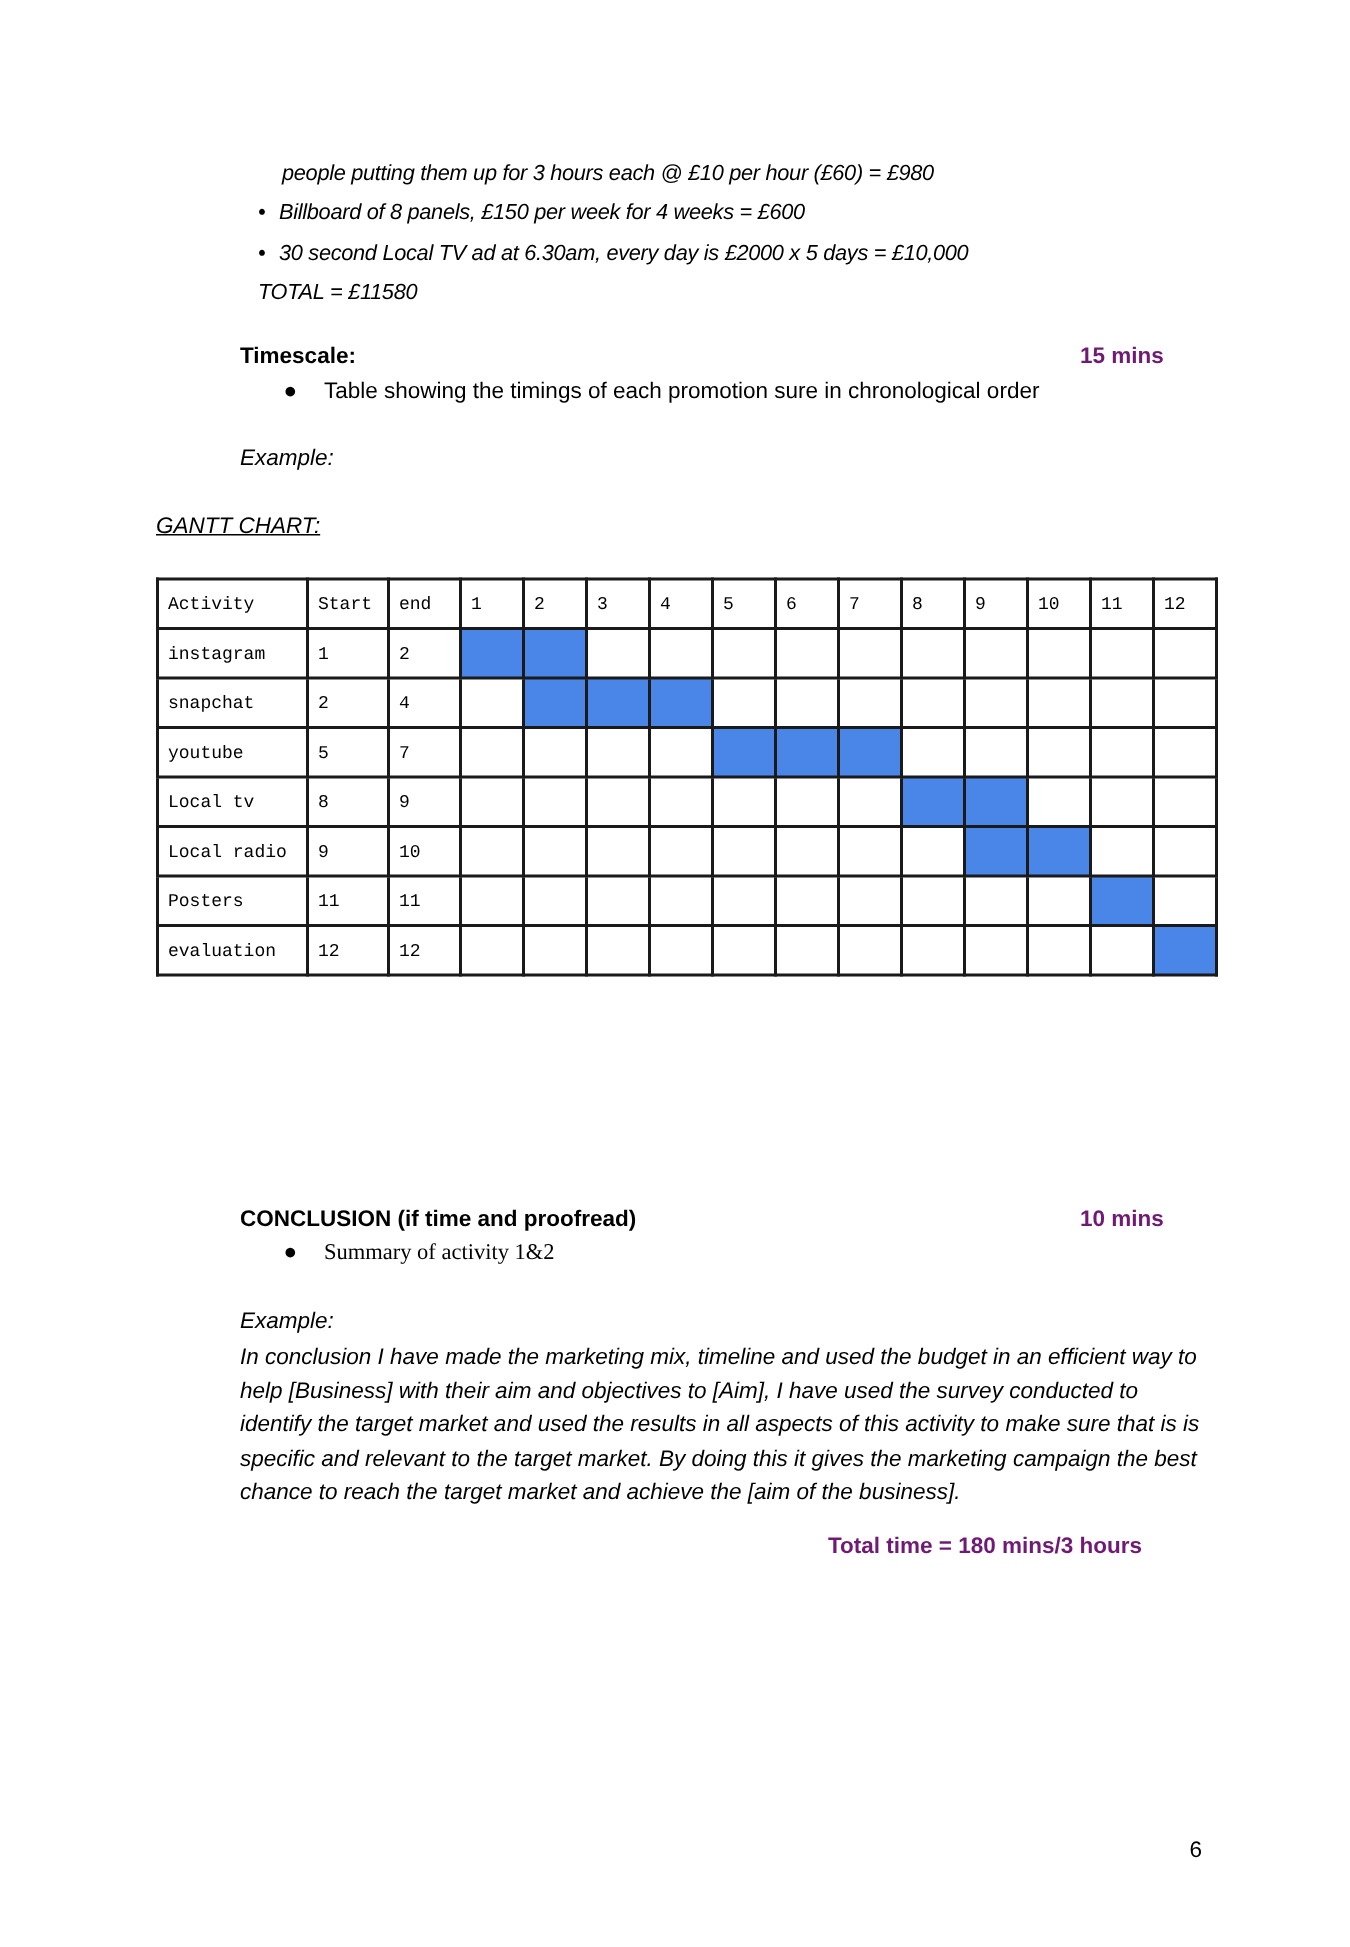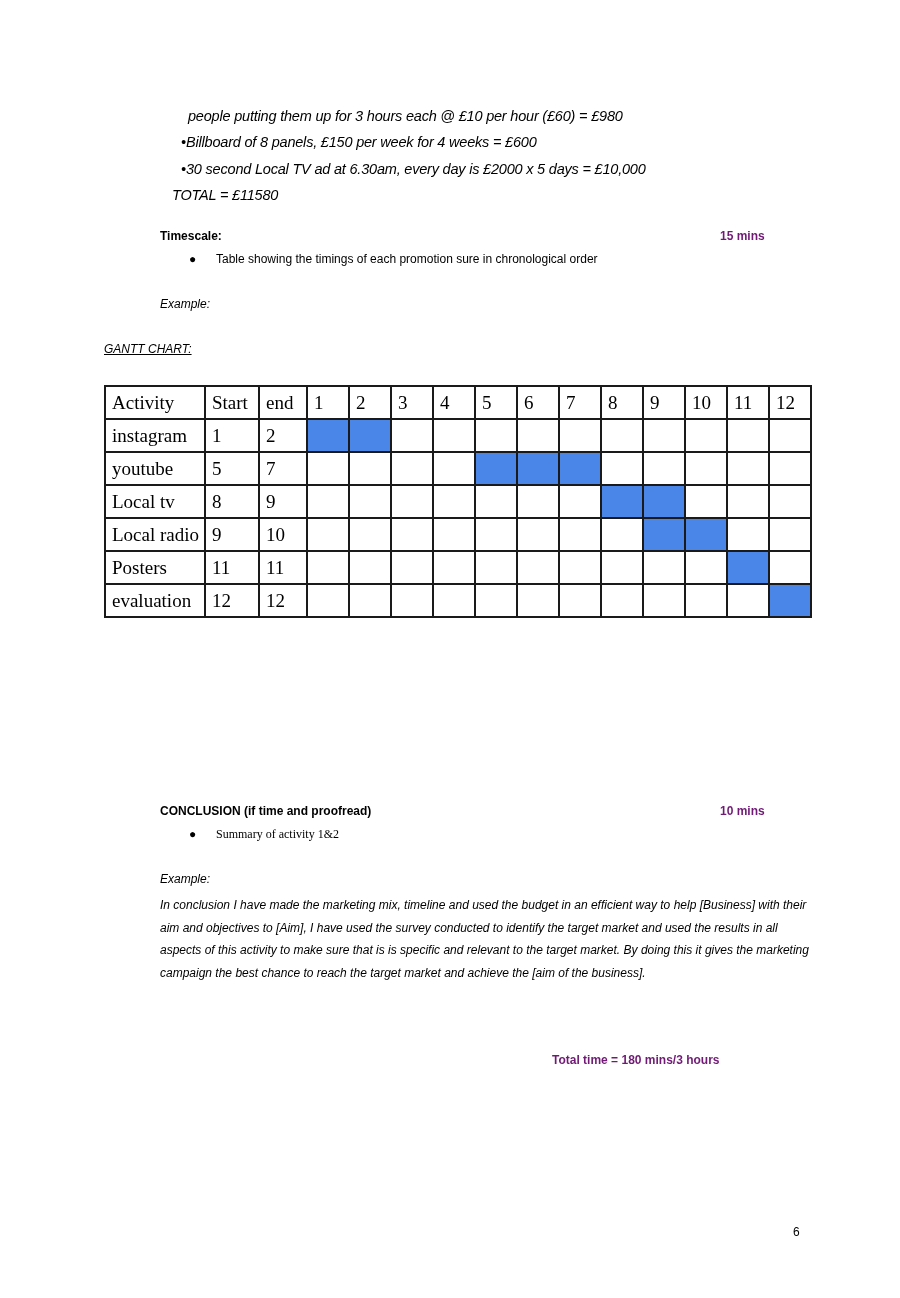--- a/index.html
+++ b/index.html
@@ -1,24 +1,24 @@
 <!DOCTYPE html>
 <html><head>
 <meta charset="utf-8">
 <style>
   html, body { margin:0; padding:0; background:#ffffff; }
   body { width:900px; height:1298px; position:relative; overflow:hidden; color:#000; }
   .abs { position:absolute; }
-  .calibri { font-family:"Liberation Sans", sans-serif; font-style:italic; font-size:14.5px; letter-spacing:-0.2px;text-align:right; }
-  .arial { font-family:"Liberation Sans", sans-serif; font-size:12px; }
+  .calibri { font-family:"Liberation Sans", sans-serif; font-style:italic; font-size:14.5px; letter-spacing:-0.2px; }
+  .arial { font-family:"Liberation Sans", sans-serif; font-size:15px; }
   .bold { font-weight:bold; }
   .italic { font-style:italic; }
   .blue { color:#701a75; }
   .bullet-small { display:inline-block; width:14px; }
-  table.gantt { position:absolute; left:104px; top:385px; border-collapse:collapse; font-family:Liberation Serif, serif; font-size:19px;border-radius:31px; }
+  table.gantt { position:absolute; left:104px; top:385px; border-collapse:collapse; font-family:Liberation Mono, monospace; font-size:12px;border-radius:31px; }
   table.gantt td { border:2px solid #1a1a1a; height:33px; padding:0 0 0 6px; box-sizing:border-box; vertical-align:middle; white-space:nowrap; }
   table.gantt td.filled { background:#4a86e8; }
   .col-act { width:100px; }
   .col-se { width:54px; }
   .col-end { width:48px; }
   .col-p { width:42px; }
   .para { width:650px; line-height:22.5px; }
 </style>
 </head>
 <body>
@@ -90,20 +90,37 @@
         <td></td>
         <td></td>
         <td></td>
         <td></td>
         <td></td>
         <td></td>
         <td></td>
         <td></td>
       </tr>
       <tr>
+        <td>snapchat</td>
+        <td>2</td>
+        <td>4</td>
+        <td></td>
+        <td class="filled" style="background: rgb(74, 134, 232);"></td>
+        <td class="filled" style="background: rgb(74, 134, 232);"></td>
+        <td class="filled" style="background: rgb(74, 134, 232);"></td>
+        <td></td>
+        <td></td>
+        <td></td>
+        <td></td>
+        <td></td>
+        <td></td>
+        <td></td>
+        <td></td>
+      </tr>
+      <tr>
         <td>youtube</td>
         <td>5</td>
         <td>7</td>
         <td></td>
         <td></td>
         <td></td>
         <td></td>
         <td class="filled" style="background: rgb(74, 134, 232);"></td>
         <td class="filled" style="background: rgb(74, 134, 232);"></td>
         <td class="filled" style="background: rgb(74, 134, 232);"></td>
@@ -185,15 +202,15 @@
 </table>
 
 <div class="abs arial bold" style="left:160px; top:804px;">CONCLUSION (if time and proofread)</div>
 <div class="abs arial bold blue" style="left:720px; top:804px;">10 mins</div>
 <div class="abs arial" style="left:189px; top:827px;font-family:Liberation Serif, serif;">
   <span style="display:inline-block; width:27px;">●</span><span>Summary of activity 1&amp;2</span>
 </div>
 <div class="abs arial italic" style="left:160px; top:872px;">Example:</div>
 <div class="abs arial italic para" style="left:160px; top:894px;">In conclusion I have made the marketing mix, timeline and used the budget in an efficient way to help [Business] with their aim and objectives to [Aim], I have used the survey conducted to identify the target market and used the results in all aspects of this activity to make sure that is is specific and relevant to the target market. By doing this it gives the marketing campaign the best chance to reach the target market and achieve the [aim of the business].</div>
 
-<div class="abs arial bold blue" style="left:552px; top:1053px;">Total time = 180 mins/3 hours</div>
+<div class="abs arial bold blue" style="left:552px; top:1022px;">Total time = 180 mins/3 hours</div>
 
 <div class="abs arial" style="left:793px; top:1225px;">6</div>
 
 </body></html>

